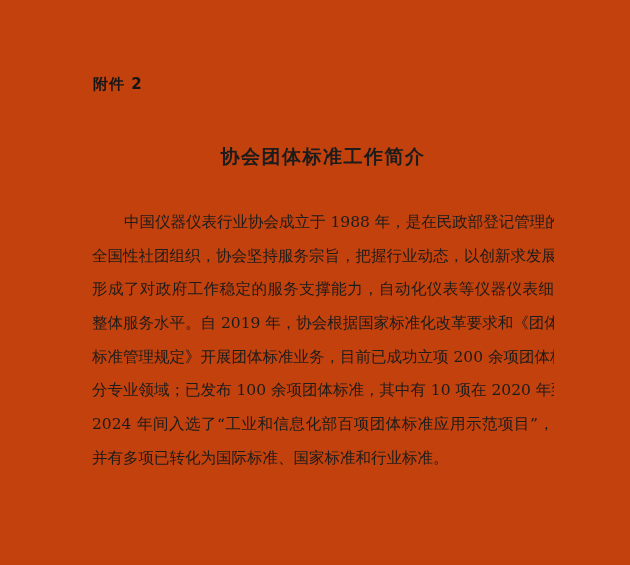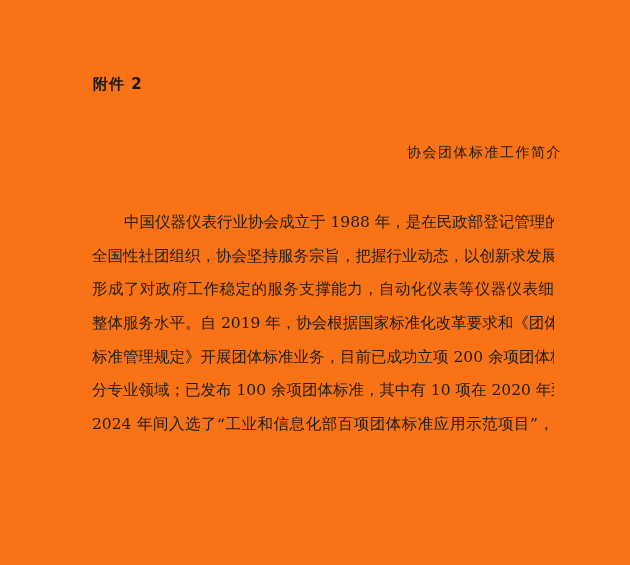--- a/index.html
+++ b/index.html
@@ -4,21 +4,21 @@
 <style>
   html, body {
     margin: 0;
     padding: 0;
     background: #ffffff;
   }
   .page {
     position: relative;
     width: 630px;
     height: 565px;
-    background: #f97316;
+    background: #c2410c;
     overflow: hidden;
     color: #1c1c1c;
     font-family: "DejaVu Serif", "Liberation Serif", serif;
   }
   .attachment-label {
     position: absolute;
     left: 93px;
     top: 75px;
     font-size: 15px;
     font-weight: 700;
@@ -26,23 +26,23 @@
     color: #161616;
     font-family: "DejaVu Sans", "Liberation Sans", sans-serif;
     white-space: nowrap;
   }
   .doc-title {
     position: absolute;
     left: 84px;
     top: 144px;
     width: 478px;
     margin: 0;
-    text-align: right;
-    font-size: 14px;
-    font-weight: 400;
+    text-align: center;
+    font-size: 19px;
+    font-weight: 700;
     letter-spacing: 1.5px;
     color: #1c1c1c;
     white-space: nowrap;
   }
   .body-block {
     position: absolute;
     left: 92px;
     top: 206px;
     width: 462px;
     font-size: 15.5px;
@@ -75,15 +75,16 @@
   <h1 class="doc-title">协会团体标准工作简介</h1>
 
   <div class="body-block">
     <div class="body-line first-line">中国仪器仪表行业协会成立于 1988 年，是在民政部登记管理的</div>
     <div class="body-line">全国性社团组织，协会坚持服务宗旨，把握行业动态，以创新求发展，</div>
     <div class="body-line">形成了对政府工作稳定的服务支撑能力，自动化仪表等仪器仪表细</div>
     <div class="body-line">整体服务水平。自 2019 年，协会根据国家标准化改革要求和《团体</div>
     <div class="body-line">标准管理规定》开展团体标准业务，目前已成功立项 200 余项团体标</div>
     <div class="body-line">分专业领域；已发布 100 余项团体标准，其中有 10 项在 2020 年到</div>
     <div class="body-line">2024 年间入选了“工业和信息化部百项团体标准应用示范项目”，</div>
+    <div class="body-line last-line">并有多项已转化为国际标准、国家标准和行业标准。</div>
   </div>
 
 </div>
 
 </body></html>

